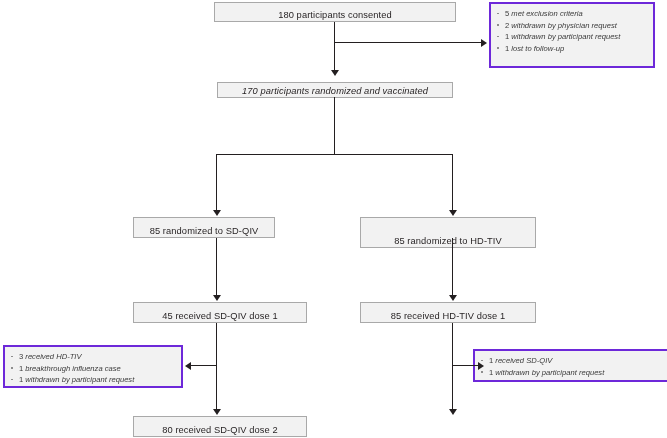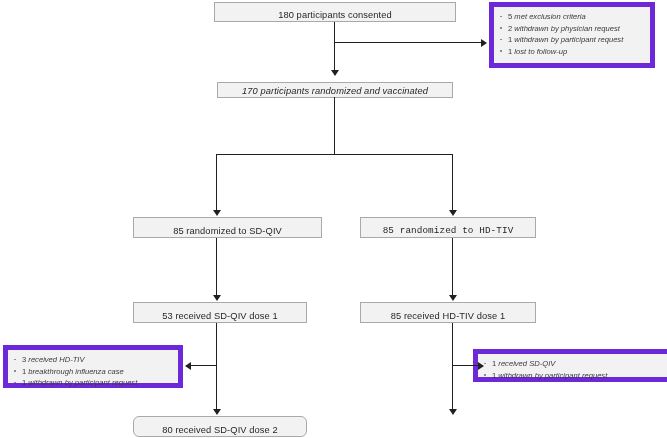--- a/index.html
+++ b/index.html
@@ -35,21 +35,21 @@
     letter-spacing: 0.1px;
     color: #231f20;
     padding: 0 4px;
   }
 
   
   .note {
     position: absolute;
     box-sizing: border-box;
     background: #f2f2f2;
-    border: 5px solid #6d28d9;
+    border: 2px solid #6d28d9;
     font-size: 7.6px;
     line-height: 1.52;
     color: #3a3a3a;
     padding: 4px 6px 4px 5px;
   }
   .note ul {
     list-style: none;
     margin: 0;
     padding: 0;
   }
@@ -114,37 +114,37 @@
 <div id="canvas">
 
   <div class="node" style="left:214px; top:2px; width:242px; height:20px;">
     <span>180 participants consented</span>
   </div>
 
   <div class="node" style="left:217px; top:82px; width:236px; height:16px;font-style:italic;">
     <span>170 participants randomized and vaccinated</span>
   </div>
 
-  <div class="node" style="left:133px; top:217px; width:189px; height:21px;">
+  <div class="node" style="left:133px; top:217px; width:142px; height:21px;">
     <span>85 randomized to SD-QIV</span>
   </div>
 
-  <div class="node" style="left:360px; top:217px; width:176px; height:21px;font-family:Liberation Mono, monospace;">
+  <div class="node" style="left:360px; top:217px; width:176px; height:31px;">
     <span>85 randomized to HD-TIV</span>
   </div>
 
   <div class="node" style="left:133px; top:302px; width:174px; height:21px;">
-    <span>53 received SD-QIV dose 1</span>
+    <span>45 received SD-QIV dose 1</span>
   </div>
 
   <div class="node" style="left:360px; top:302px; width:176px; height:21px;">
     <span>85 received HD-TIV dose 1</span>
   </div>
 
-  <div class="node" style="left:133px; top:416px; width:174px; height:21px;border-radius:6px;">
+  <div class="node" style="left:133px; top:416px; width:174px; height:21px;">
     <span>80 received SD-QIV dose 2</span>
   </div>
 
 
   <div class="note" style="left:489px; top:2px; width:166px; height:66px;">
     <ul>
       <li><span class="num">5</span> <span>met exclusion criteria</span></li>
       <li><span class="num">2</span> <span>withdrawn by physician request</span></li>
       <li><span class="num">1</span> <span>withdrawn by participant request</span></li>
       <li><span class="num">1</span> <span>lost to follow-up</span></li>

